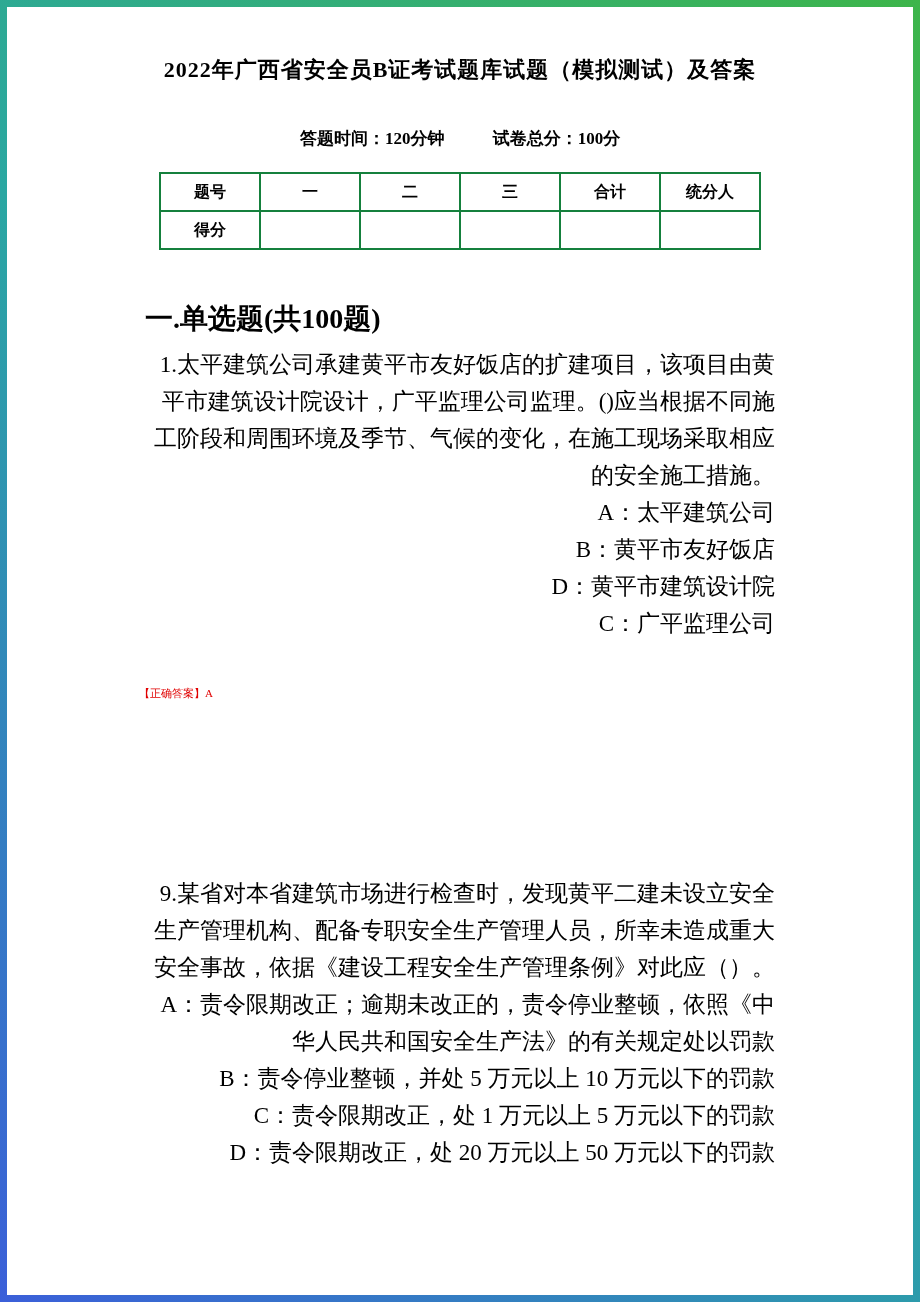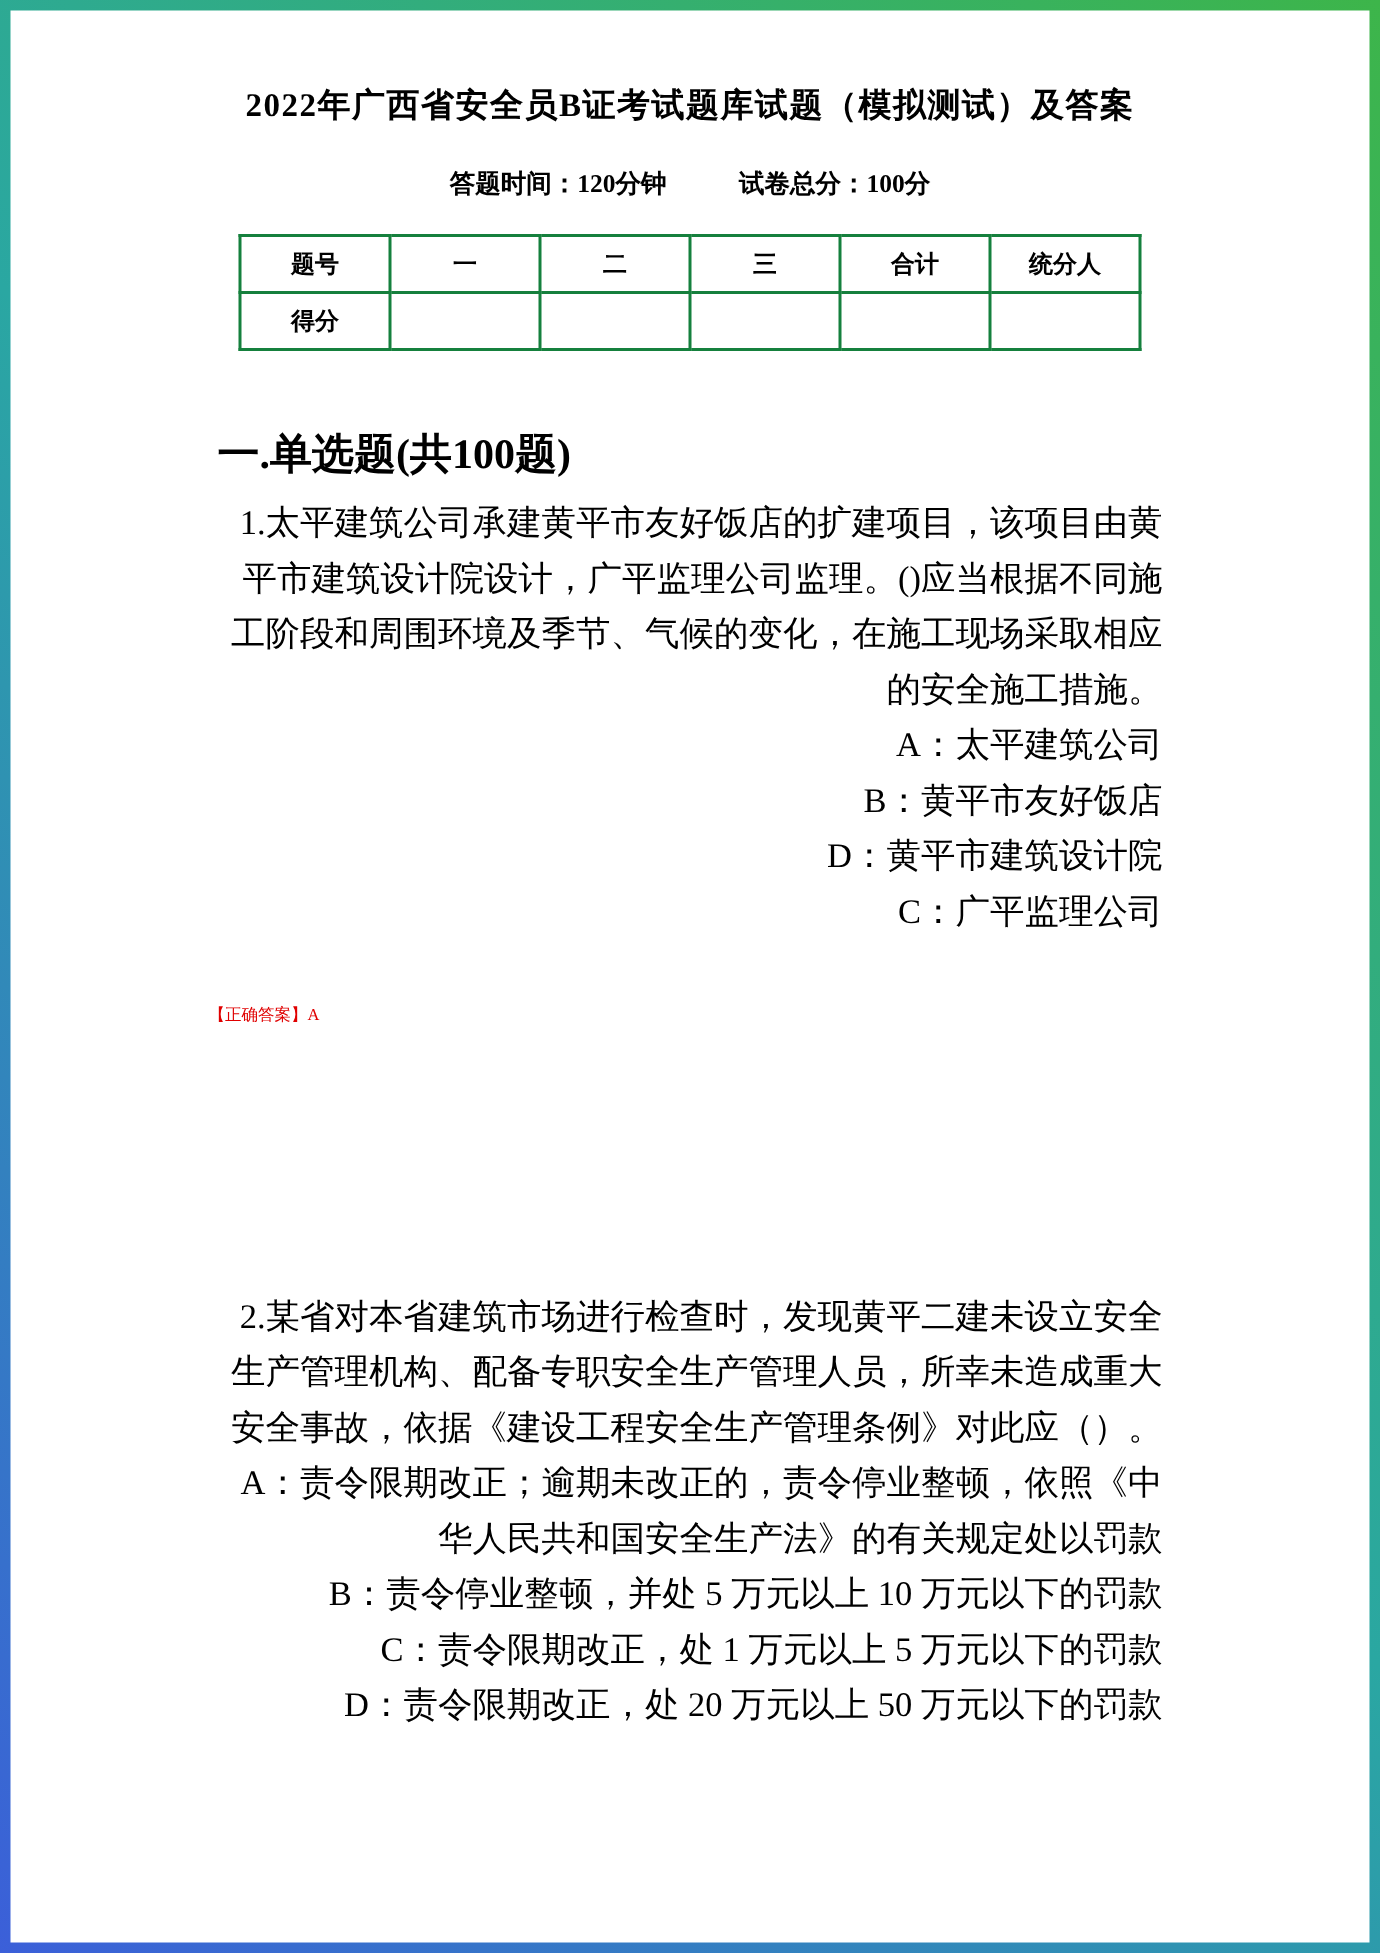--- a/index.html
+++ b/index.html
@@ -25,21 +25,21 @@
   .doc-title {
     text-align: center;
     font-size: 22px;
     font-weight: bold;
     letter-spacing: 1px;
   }
   .doc-meta {
     text-align: center;
     font-size: 17px;
     font-weight: bold;
-    margin-top: 26px;
+    margin-top: 42px;
   }
   .doc-meta span + span { margin-left: 44px; }
   table.score-table {
     margin: 22px auto 0;
     border-collapse: collapse;
     width: 602px;
     table-layout: fixed;
   }
   table.score-table td {
     border: 2px solid #15803d;
@@ -113,21 +113,21 @@
       <section class="question">
         <p class="q-text">1.太平建筑公司承建黄平市友好饭店的扩建项目，该项目由黄平市建筑设计院设计，广平监理公司监理。()应当根据不同施工阶段和周围环境及季节、气候的变化，在施工现场采取相应的安全施工措施。</p>
         <p class="q-option">A：太平建筑公司</p>
         <p class="q-option">B：黄平市友好饭店</p>
         <p class="q-option">D：黄平市建筑设计院</p>
         <p class="q-option">C：广平监理公司</p>
         <p class="q-answer">【正确答案】A</p>
       </section>
 
       <section class="question">
-        <p class="q-text">2.某省对本省建筑市场进行检查时，发现黄平二建未设立安全生产管理机构、配备专职安全生产管理人员，所幸未造成重大安全事故，依据《建设工程安全生产管理条例》对此应（）。</p>
+        <p class="q-text">9.某省对本省建筑市场进行检查时，发现黄平二建未设立安全生产管理机构、配备专职安全生产管理人员，所幸未造成重大安全事故，依据《建设工程安全生产管理条例》对此应（）。</p>
         <p class="q-option">A：责令限期改正；逾期未改正的，责令停业整顿，依照《中华人民共和国安全生产法》的有关规定处以罚款</p>
         <p class="q-option">B：责令停业整顿，并处 5 万元以上 10 万元以下的罚款</p>
         <p class="q-option">C：责令限期改正，处 1 万元以上 5 万元以下的罚款</p>
         <p class="q-option">D：责令限期改正，处 20 万元以上 50 万元以下的罚款</p>
       </section>
 
     </div>
   </div>
 </div>
 

